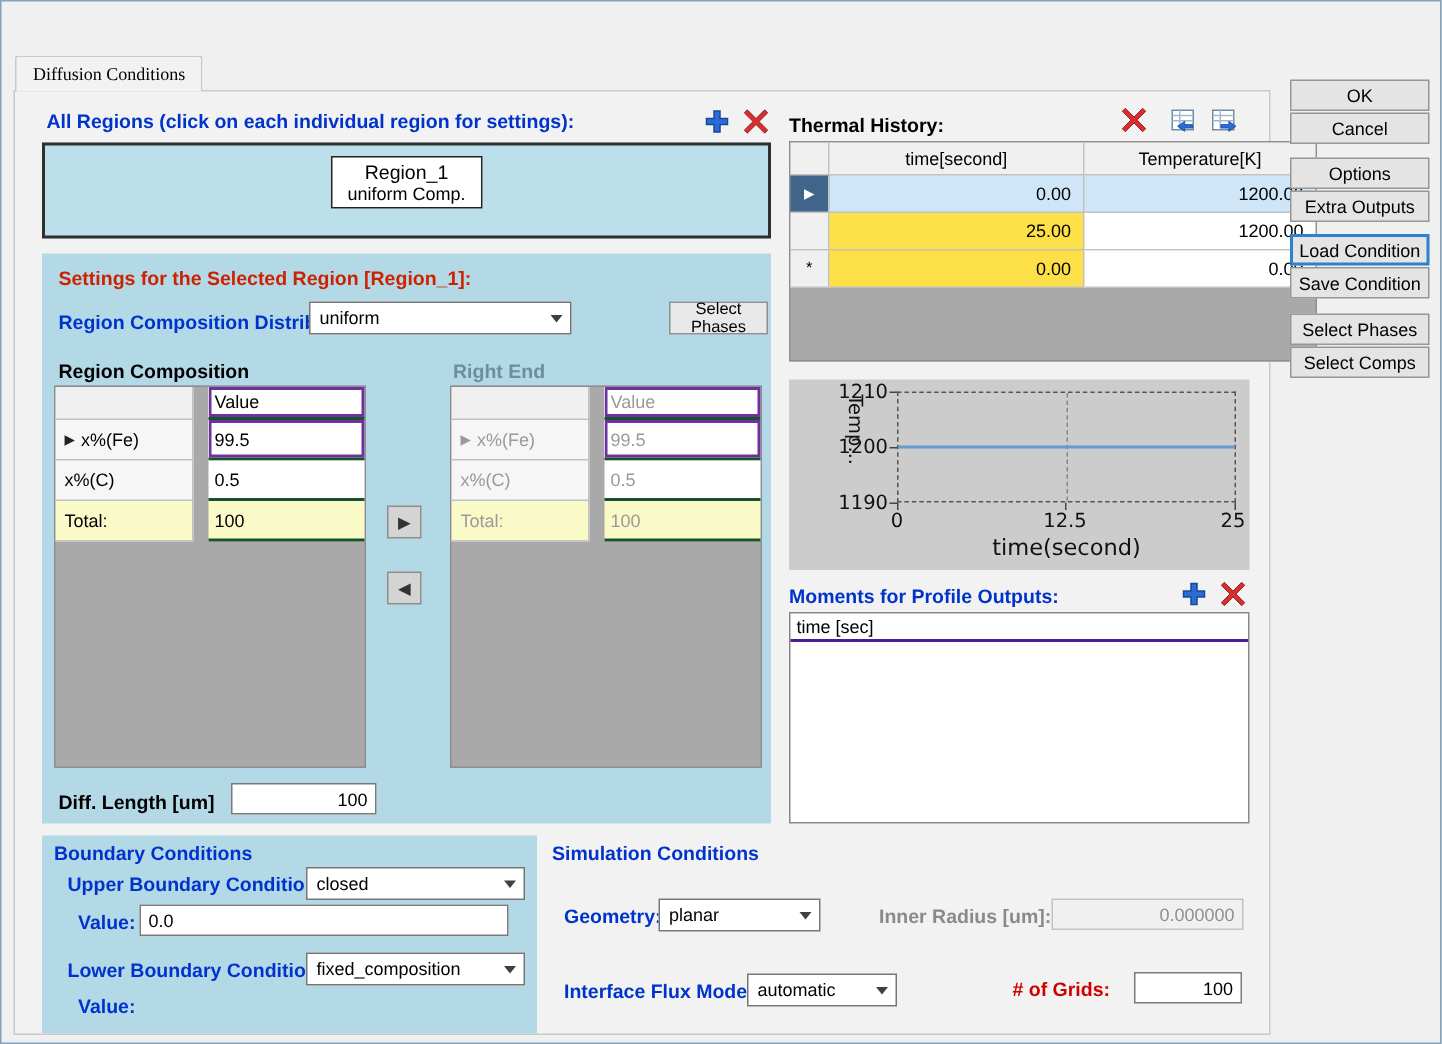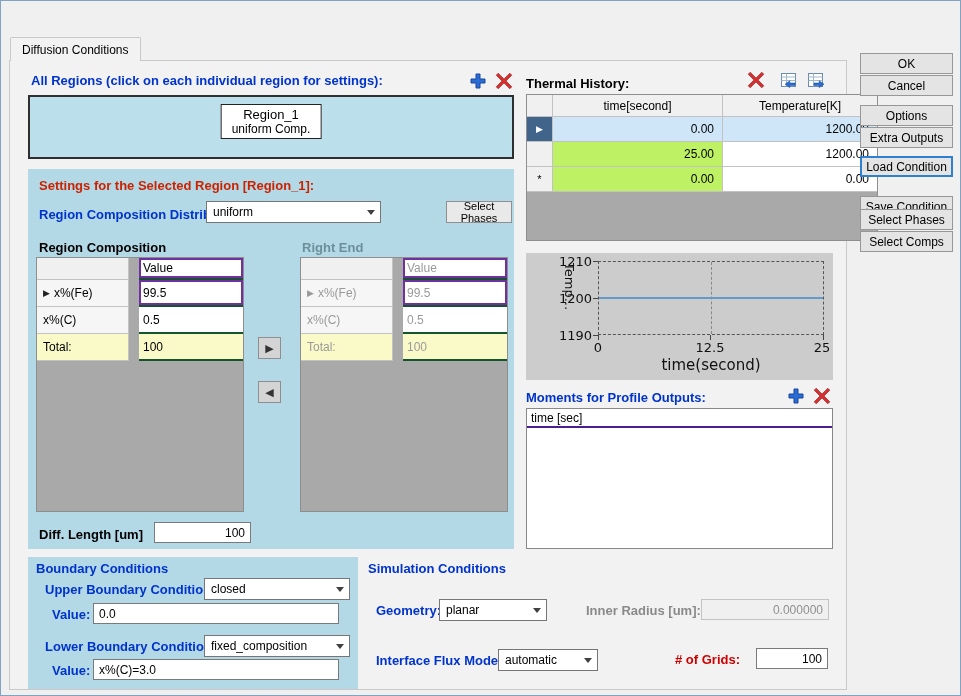--- a/index.html
+++ b/index.html
@@ -11,21 +11,21 @@
 
   
   .titlebar { position:absolute; left:0; top:0; width:100%; height:30px; background:#ffffff; }
   .titlebar .title { position:absolute; left:11px; top:7px; font-size:13px; }
   .close-btn { position:absolute; right:0; top:0; width:46px; height:30px; display:flex;
                align-items:center; justify-content:center; font-size:15px; color:#111; cursor:pointer; }
 
   
   .tab { position:absolute; left:9px; top:36px; height:24px; padding:0 11px; background:#f2f2f2;
          border:1px solid #c9c9c9; border-bottom:none; border-radius:2px 2px 0 0;
-         display:flex; align-items:center; font-size:12px; z-index:2; }
+         display:flex; align-items:center; font-size:12px; z-index:2;font-family:Liberation Serif, serif; }
   .tab-panel { position:absolute; left:8px; top:59px; width:838px; height:630px;
                background:#f2f2f2; border:1px solid #c9c9c9; }
 
   
   .lbl { position:absolute; white-space:nowrap; font-size:13px; }
   .lbl-blue { color:#0033cc; font-weight:700; }
   .lbl-red  { color:#cc2200; font-weight:700; }
   .lbl-black{ color:#000;    font-weight:700; }
   .lbl-gray { color:#8a8a8a; font-weight:700; }
   .lbl-muted{ color:#6d8f9c; font-weight:700; }
@@ -86,21 +86,21 @@
   .xfer-btn { position:absolute; width:23px; height:22px; background:#d4d4d4; border:1px solid #8e8e8e;
               display:flex; align-items:center; justify-content:center; font-size:11px; color:#333; cursor:pointer; }
 
   
   .th-table { position:absolute; left:525px; top:93px; width:352px; height:147px; background:#a9a9a9;
               border:1px solid #8e8e8e; display:flex; flex-direction:column; font-size:12px; }
   .th-hrow { display:flex; height:22px; flex:none; }
   .th-row  { display:flex; height:25px; flex:none; }
   .th-c0 { width:26px; background:#f0f0f0; border-right:1px solid #c2c2c2; border-bottom:1px solid #c2c2c2;
            display:flex; align-items:center; justify-content:center; font-size:11px; }
-  .th-c1 { width:170px; background:#bef264; border-right:1px solid #c2c2c2; border-bottom:1px solid #c2c2c2;
+  .th-c1 { width:170px; background:#fde047; border-right:1px solid #c2c2c2; border-bottom:1px solid #c2c2c2;
            display:flex; align-items:center; justify-content:flex-end; padding-right:8px; }
   .th-c2 { flex:1; background:#fff; border-bottom:1px solid #c2c2c2;
            display:flex; align-items:center; justify-content:flex-end; padding-right:8px; }
   .th-hrow .th-c1, .th-hrow .th-c2 { background:#f0f0f0; justify-content:center; padding:0; font-size:12px; }
   .th-row.selected .th-c1, .th-row.selected .th-c2 { background:#cfe6f8; }
   .th-row.selected .th-c0 { background:#41658a; color:#fff; font-size:9px; }
   .th-filler { flex:1; }
 
   
   .chart { position:absolute; left:525px; top:252px; width:307px; height:127px; background:#cccccc;
@@ -327,21 +327,20 @@
     </div>
     <span class="lbl lbl-blue" style="left:24px; top:50px;">Value:</span>
     <input class="textbox" style="left: 65px; top: 46px; width: 246px;" value="0.0">
 
     <span class="lbl lbl-blue" style="left:17px; top:82px;">Lower Boundary Condition:</span>
     <div class="combo" style="left:176px; top:78px; width:146px;">
       <span>fixed_composition</span>
       <span class="arrow"></span>
     </div>
     <span class="lbl lbl-blue" style="left:24px; top:106px;">Value:</span>
-    <input class="textbox" style="left: 65px; top: 102px; width: 246px;" value="x%(C)=3.0">
   </div>
 
   <div style="position:absolute; left:357px; top:556px; width:481px; height:132px;">
     <span class="lbl lbl-blue" style="left:10px; top:4px;">Simulation Conditions</span>
 
     <span class="lbl lbl-blue" style="left:18px; top:46px;">Geometry:</span>
     <div class="combo" style="left:81px; top:42px; width:108px;">
       <span>planar</span>
       <span class="arrow"></span>
     </div>
@@ -357,17 +356,17 @@
 
     <span class="lbl" style="left:317px; top:95px; color:#d00000; font-weight:700;"># of Grids:</span>
     <input class="textbox num" style="left: 398px; top: 91px; width: 72px;" value="100">
   </div>
 
   <button class="side-btn" style="top:52px;">OK</button>
   <button class="side-btn" style="top:74px;">Cancel</button>
   <button class="side-btn" style="top:104px;">Options</button>
   <button class="side-btn" style="top:126px;">Extra Outputs</button>
   <button class="side-btn focused" style="top:155px;">Load Condition</button>
-  <button class="side-btn" style="top:195px;">Save Condition</button>
+  <button class="side-btn" style="top:177px;">Save Condition</button>
   <button class="side-btn" style="top:208px;">Select Phases</button>
   <button class="side-btn" style="top:230px;">Select Comps</button>
 
 </div>
 
 </body></html>

